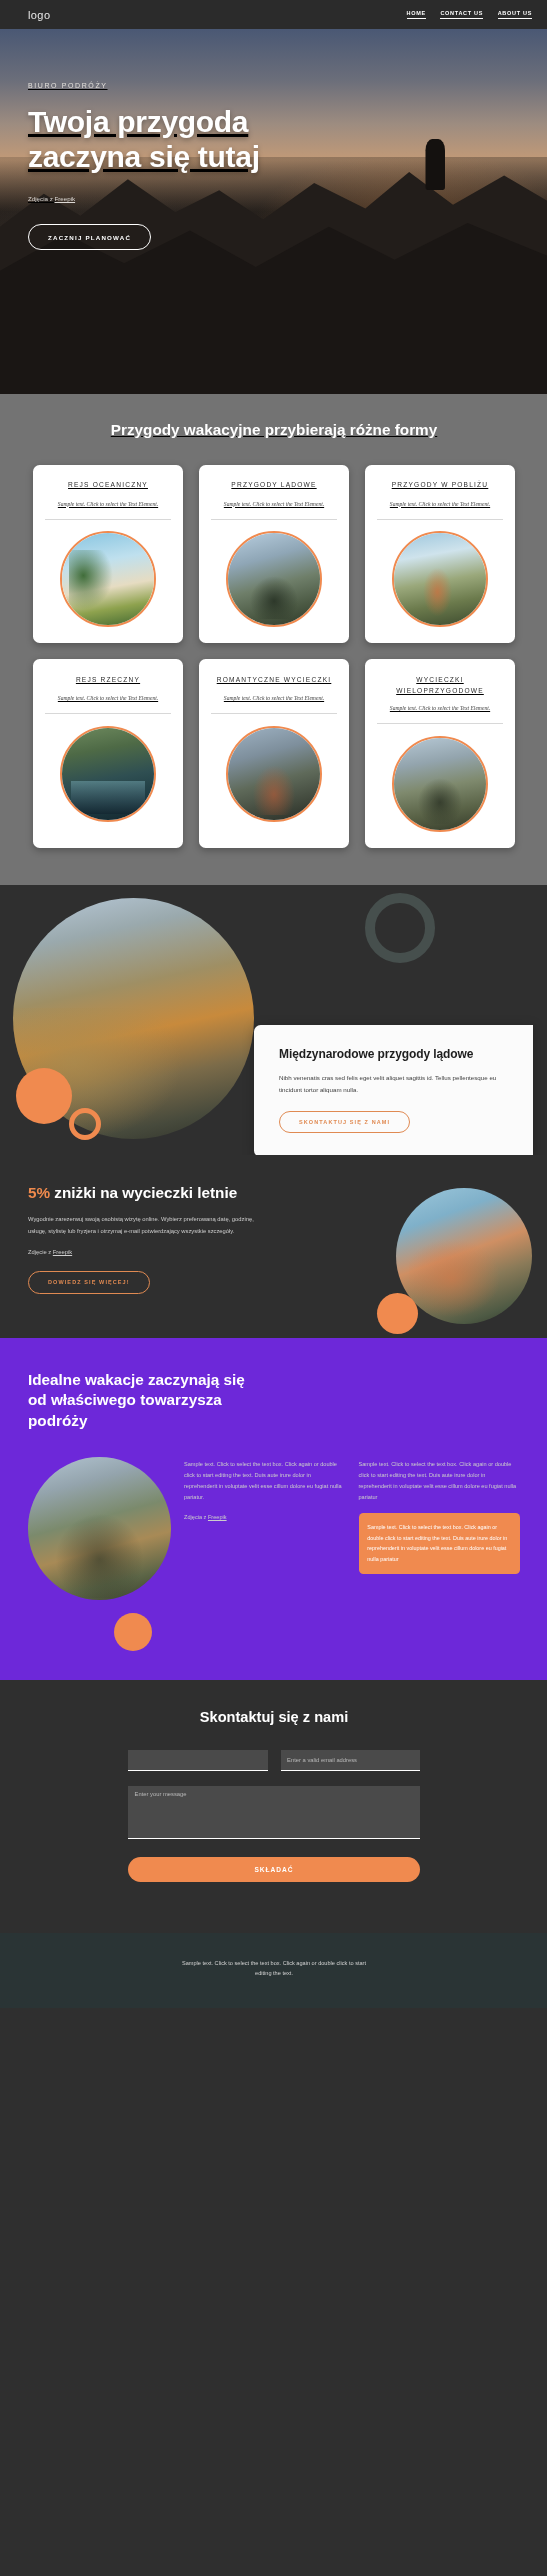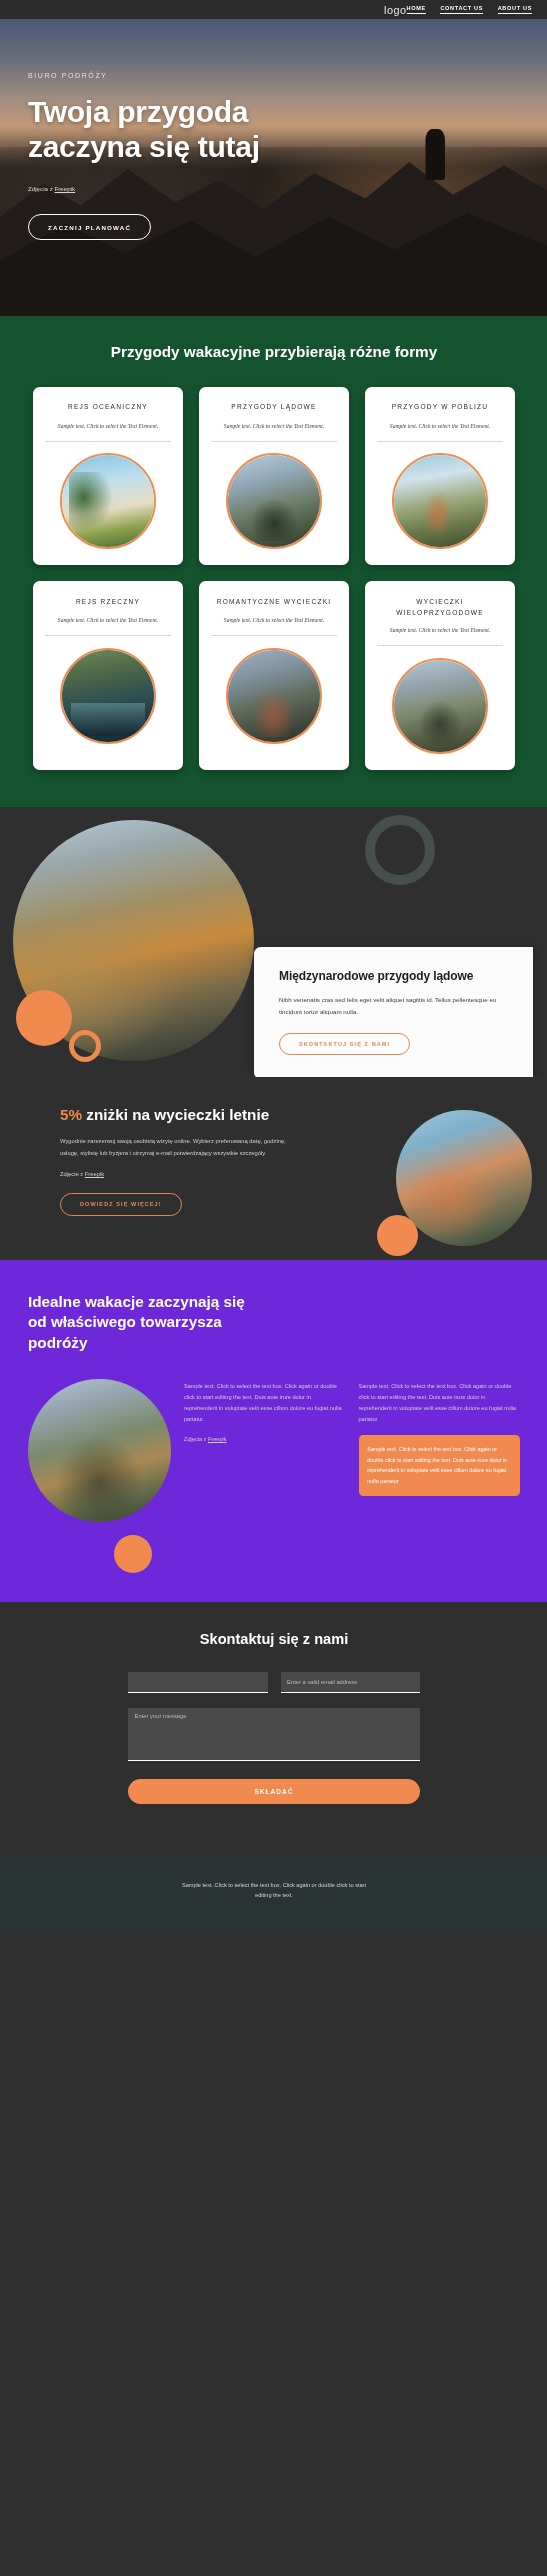--- a/index.html
+++ b/index.html
@@ -7,25 +7,25 @@
   html, body {
     width: 548px;
     background: #2f2f2f;
     font-family: "Liberation Sans", sans-serif;
     -webkit-font-smoothing: antialiased;
   }
   body { width: 548px; overflow-x: hidden; }
 
   
   .navbar {
-    height: 19px;
+    height: 29px;
     background: #2b2b2b;
     display: flex;
     align-items: center;
-    justify-content: flex-end;
+    justify-content: space-between;
     padding: 0 16px 0 28px;
     position: relative;
     z-index: 30;
   }
   .logo {
     color: #e8e8e8;
     font-size: 11px;
     font-family: "Liberation Sans", sans-serif;
     letter-spacing: 0.4px;
     font-weight: 400;
@@ -38,23 +38,24 @@
     font-weight: 700;
     text-decoration: none;
     padding-bottom: 2.2px;
     border-bottom: 0.9px solid #ffffff;
     text-transform: uppercase;
     cursor: pointer;
   }
 
   
   .hero {
-    height: 297px;
+    height: 365px;
     position: relative;
     overflow: hidden;
+    text-decoration: underline;
   }
   .hero-bg {
     position: absolute; inset: 0;
     background:
       linear-gradient(180deg,
         #4a5874 0%,
         #6b6e7a 14%,
         #9d8c80 26%,
         #c29a77 36%,
         #2e2722 50%,
@@ -112,21 +113,21 @@
     border-radius: 22px;
     padding: 8.8px 19px;
     font-size: 6.2px;
     font-weight: 700;
     letter-spacing: 1.2px;
     cursor: pointer;
     text-transform: uppercase;
   }
 
   
-  .cards-section { background: #14532d; padding: 26px 0 37px; }
+  .cards-section { background: #737373; padding: 26px 0 37px; text-decoration: underline; }
   .cards-heading {
     color: #ffffff;
     text-align: center;
     font-size: 15.3px;
     font-weight: 700;
     line-height: 1.28;
     max-width: 343px;
     margin: 0 auto 25px;
   }
   .cards-grid {
@@ -268,21 +269,21 @@
     text-transform: uppercase;
   }
 
   
   .disc-section {
     position: relative;
     background: #2f2f2f;
     padding: 28px 0 31px;
     min-height: 183px;
   }
-  .disc-inner { display: flex; padding: 0 28px; margin-left: 32px; }
+  .disc-inner { display: flex; padding: 0 28px; }
   .disc-left { width: 292px; }
   .disc-title {
     font-size: 15.3px;
     font-weight: 700;
     color: #ffffff;
     line-height: 1.3;
   }
   .disc-title .pct { color: #ef8a4d; }
   .disc-body {
     margin-top: 11.7px;

